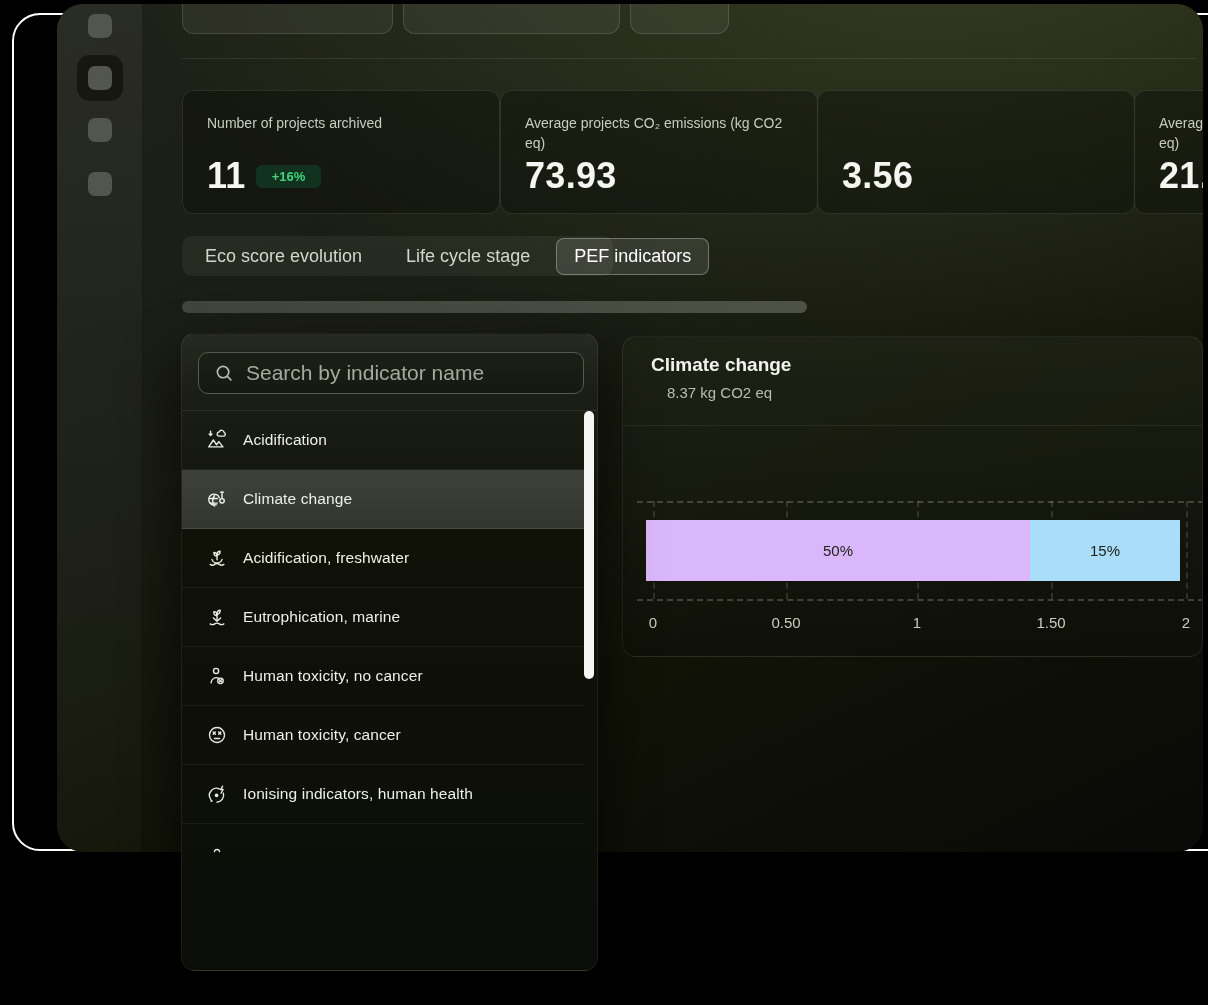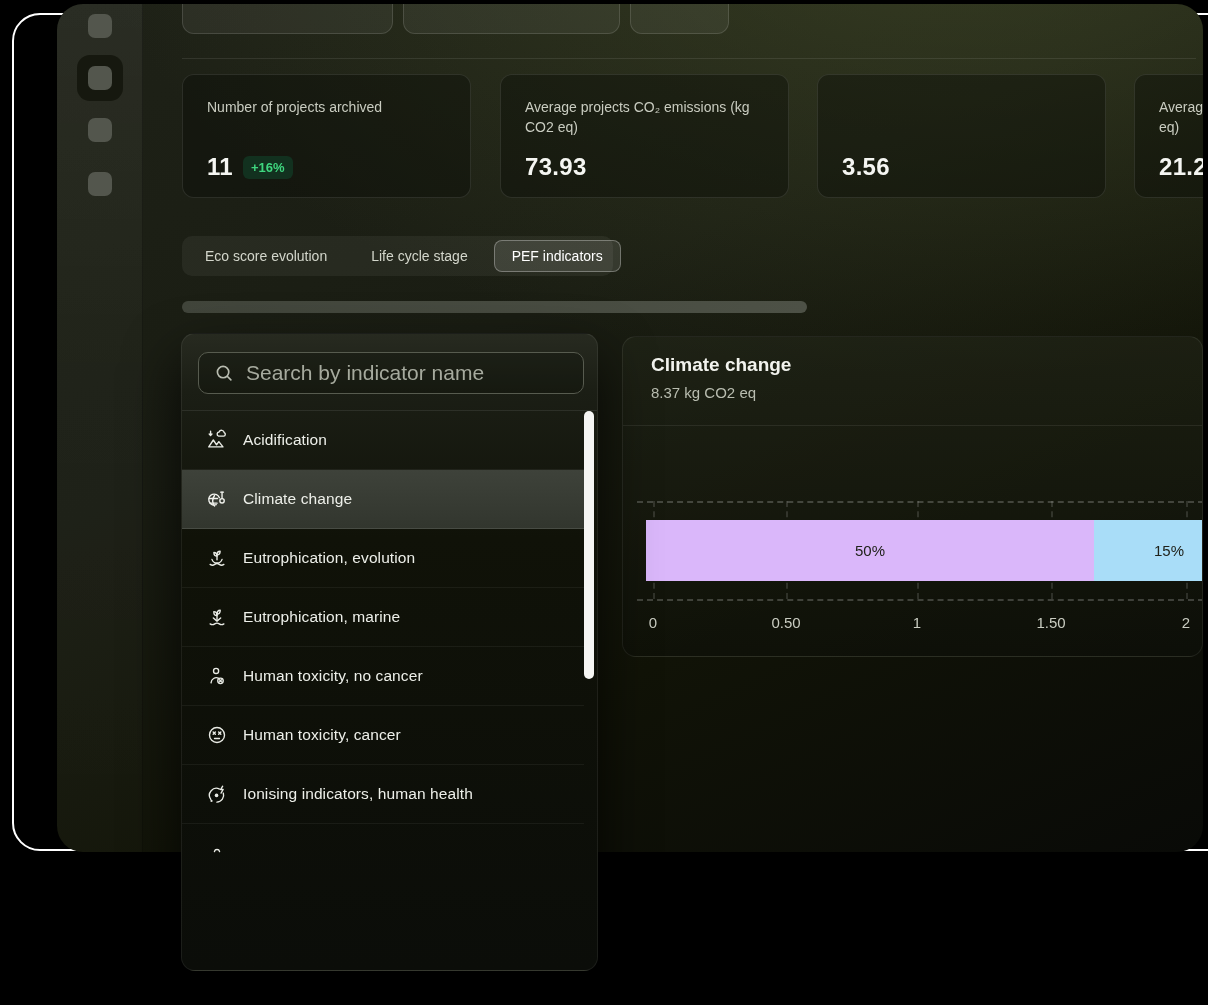--- a/index.html
+++ b/index.html
@@ -24,31 +24,31 @@
   .side-sq { position:absolute; left:31px; width:24px; height:24px; border-radius:7px; background:#53564d; }
   .side-active { position:absolute; left:20px; top:51px; width:46px; height:46px; border-radius:13px; background:#16180f; }
   .side-active .side-sq { left:11px; top:11px; position:absolute; }
 
   
   .top-btn { position:absolute; top:-18px; height:48px; border-radius:12px;
     background:rgba(255,255,255,0.06); border:1px solid rgba(255,255,255,0.13); }
   .top-divider { position:absolute; left:125px; top:54px; width:1014px; height:1px; background:rgba(255,255,255,0.09); }
 
   
-  .card { position:absolute; top:70px; width:289px; height:124px; border-radius:12px;
+  .card { position:absolute; top:86px; width:318px; height:124px; border-radius:12px;
     background:rgba(9,11,5,0.38); border:1px solid rgba(255,255,255,0.10); padding:22px 24px; }
   .card-label { font-size:14px; line-height:1.45; color:#c9ccc0; white-space:pre-line; }
   .card-valrow { position:absolute; left:24px; bottom:16px; display:flex; align-items:center; gap:10px; white-space:nowrap; }
-  .card-value { font-size:24px; font-weight:700; color:#f5f6f2; letter-spacing:0.3px; }
-  .badge { background:#12311f; color:#3fd67f; font-size:13px; padding:4px 8px; border-radius:6px; font-weight:600; }
+  .card-value { font-size:36px; font-weight:700; color:#f5f6f2; letter-spacing:0.3px; }
+  .badge { background:#12311f; color:#3fd67f; font-size:13px; padding:4px 16px; border-radius:6px; font-weight:600; }
 
   
   .tabs { position:absolute; left:125px; top:232px; width:431px; height:40px; border-radius:10px;
     background:rgba(255,255,255,0.055); display:flex; align-items:center; padding:0 5px; gap:8px; }
-  .tab { padding:7px 17px; font-size:14px; color:#d3d6cb; border-radius:8px; border:1px solid transparent; cursor:default; white-space:nowrap; }
+  .tab { padding:7px 17px; font-size:18px; color:#d3d6cb; border-radius:8px; border:1px solid transparent; cursor:default; white-space:nowrap; }
   .tab.selected { background:rgba(255,255,255,0.11); border-color:rgba(255,255,255,0.30); color:#ffffff; }
 
   .hscroll { position:absolute; left:125px; top:297px; width:625px; height:12px; border-radius:6px;
     background:linear-gradient(90deg,#41453b,#4d5146); }
 
   
   .indicator-panel { position:absolute; left:181px; top:333px; width:417px; height:638px; border-radius:14px;
     overflow:hidden; z-index:3;
     background:linear-gradient(180deg,#272a20 0%,#1b1e15 9%,#101208 32%,#0b0d09 100%);
     border:1px solid rgba(255,255,255,0.07); box-shadow:0 26px 55px rgba(0,0,0,0.75); }
@@ -66,21 +66,21 @@
   .icon { width:22px; height:22px; flex:0 0 22px; }
   .icon svg { display:block; }
   .scroll-thumb { position:absolute; right:3px; top:77px; width:10px; height:268px; border-radius:5px; background:#f5f5f3; }
 
   
   .chart-panel { position:absolute; left:622px; top:336px; width:581px; height:321px; border-radius:14px;
     overflow:hidden; z-index:2;
     background:linear-gradient(180deg, rgba(36,40,26,0.55), rgba(14,16,9,0.55));
     border:1px solid rgba(255,255,255,0.08); }
   .chart-title { position:absolute; left:28px; top:17px; font-size:19px; font-weight:600; color:#f2f3ee; }
-  .chart-subtitle { position:absolute; left:28px; top:47px; font-size:15px; color:#b9bdb0; }
+  .chart-subtitle { position:absolute; left:44px; top:47px; font-size:15px; color:#b9bdb0; }
   .chart-divider { position:absolute; left:0; top:88px; width:100%; height:1px; background:rgba(255,255,255,0.08); }
   .legend { position:absolute; left:211px; top:116px; display:flex; align-items:center; gap:25px; }
   .legend-item { display:flex; align-items:center; gap:7px; }
   .legend-dot { width:13px; height:13px; border-radius:50%; }
   .legend-label { font-size:14.5px; color:#d9dbd1; white-space:nowrap; }
   .dash-h { position:absolute; left:14px; width:567px; height:0; border-top:2px dashed rgba(255,255,255,0.20); }
   .dash-v { position:absolute; top:164px; height:98px; width:0; border-left:2px dashed rgba(255,255,255,0.13); }
   .bar { position:absolute; left:23px; top:183px; height:61px; display:flex; }
   .seg { display:flex; align-items:center; justify-content:center; font-size:15px; color:#20221b; }
   .axis { position:absolute; top:277px; left:0; width:100%; height:20px; }
@@ -187,21 +187,21 @@
       <div class="row">
         <span class="icon">
           <svg width="22" height="22" viewBox="0 0 24 24" fill="none" stroke="#e9ebe5" stroke-width="1.5" stroke-linecap="round" stroke-linejoin="round">
             <path d="M12 14V8"></path>
             <path d="M12 10C10.2 10 8.6 8.5 8.6 6c2.6 0 3.4 1.8 3.4 4z"></path>
             <path d="M12 8.6c1.8 0 3.4-1.5 3.4-4-2.6 0-3.4 1.8-3.4 4z"></path>
             <path d="M6.5 13.5c.8 2.4 2.9 4 5.5 4s4.7-1.6 5.5-4"></path>
             <path d="M4.5 19c1.7 1.2 3.4 1.2 5 0s3.4-1.2 5 0 3.3 1.2 5 0"></path>
           </svg>
         </span>
-        <span class="row-label">Eutrophication, evolution</span>
+        <span class="row-label">Acidification, freshwater</span>
       </div>
 
       <div class="row">
         <span class="icon">
           <svg width="22" height="22" viewBox="0 0 24 24" fill="none" stroke="#e9ebe5" stroke-width="1.5" stroke-linecap="round" stroke-linejoin="round">
             <path d="M12 15V7"></path>
             <path d="M12 10.5c-1.9 0-3.5-1.6-3.5-4.3 2.7 0 3.5 2 3.5 4.3z"></path>
             <path d="M12 9c1.9 0 3.5-1.6 3.5-4.3-2.7 0-3.5 2-3.5 4.3z"></path>
             <path d="M8 13l4 3.5L16 13"></path>
             <path d="M4.5 19.5c1.7 1.1 3.4 1.1 5 0s3.4-1.1 5 0 3.3 1.1 5 0"></path>
@@ -268,21 +268,21 @@
 
     <div class="dash-h" style="top:164px"></div>
     <div class="dash-h" style="top:262px"></div>
     <div class="dash-v" style="left:30px"></div>
     <div class="dash-v" style="left:163px"></div>
     <div class="dash-v" style="left:294px"></div>
     <div class="dash-v" style="left:428px"></div>
     <div class="dash-v" style="left:563px"></div>
 
     <div class="bar">
-      <div class="seg" style="width: 448px; background: rgb(218, 183, 250);">
+      <div class="seg" style="width: 384px; background: rgb(218, 183, 250);">
         <span>50%</span>
       </div>
       <div class="seg" style="width: 150px; background: rgb(169, 221, 248);">
         <span>15%</span>
       </div>
     </div>
 
     <div class="axis">
       <span class="tick" style="left:30px">0</span>
       <span class="tick" style="left:163px">0.50</span>

